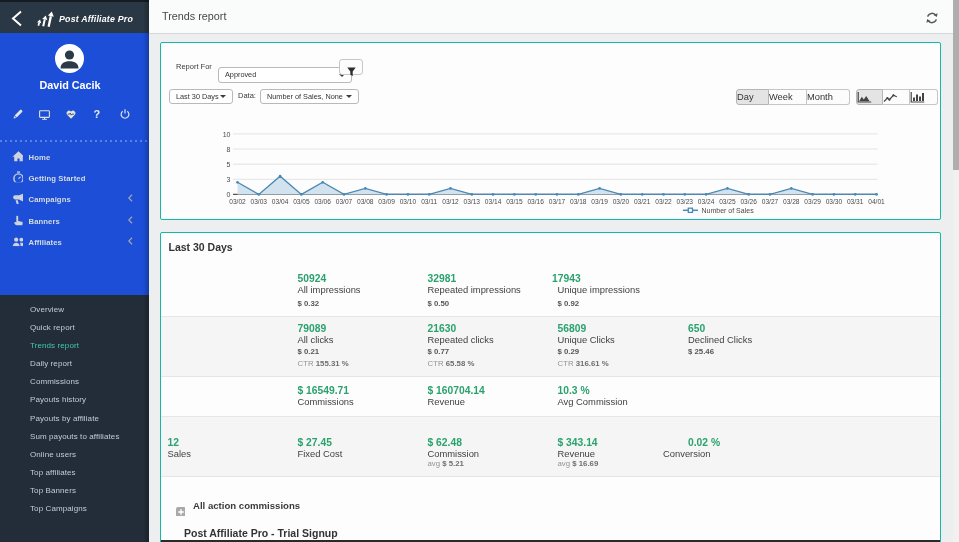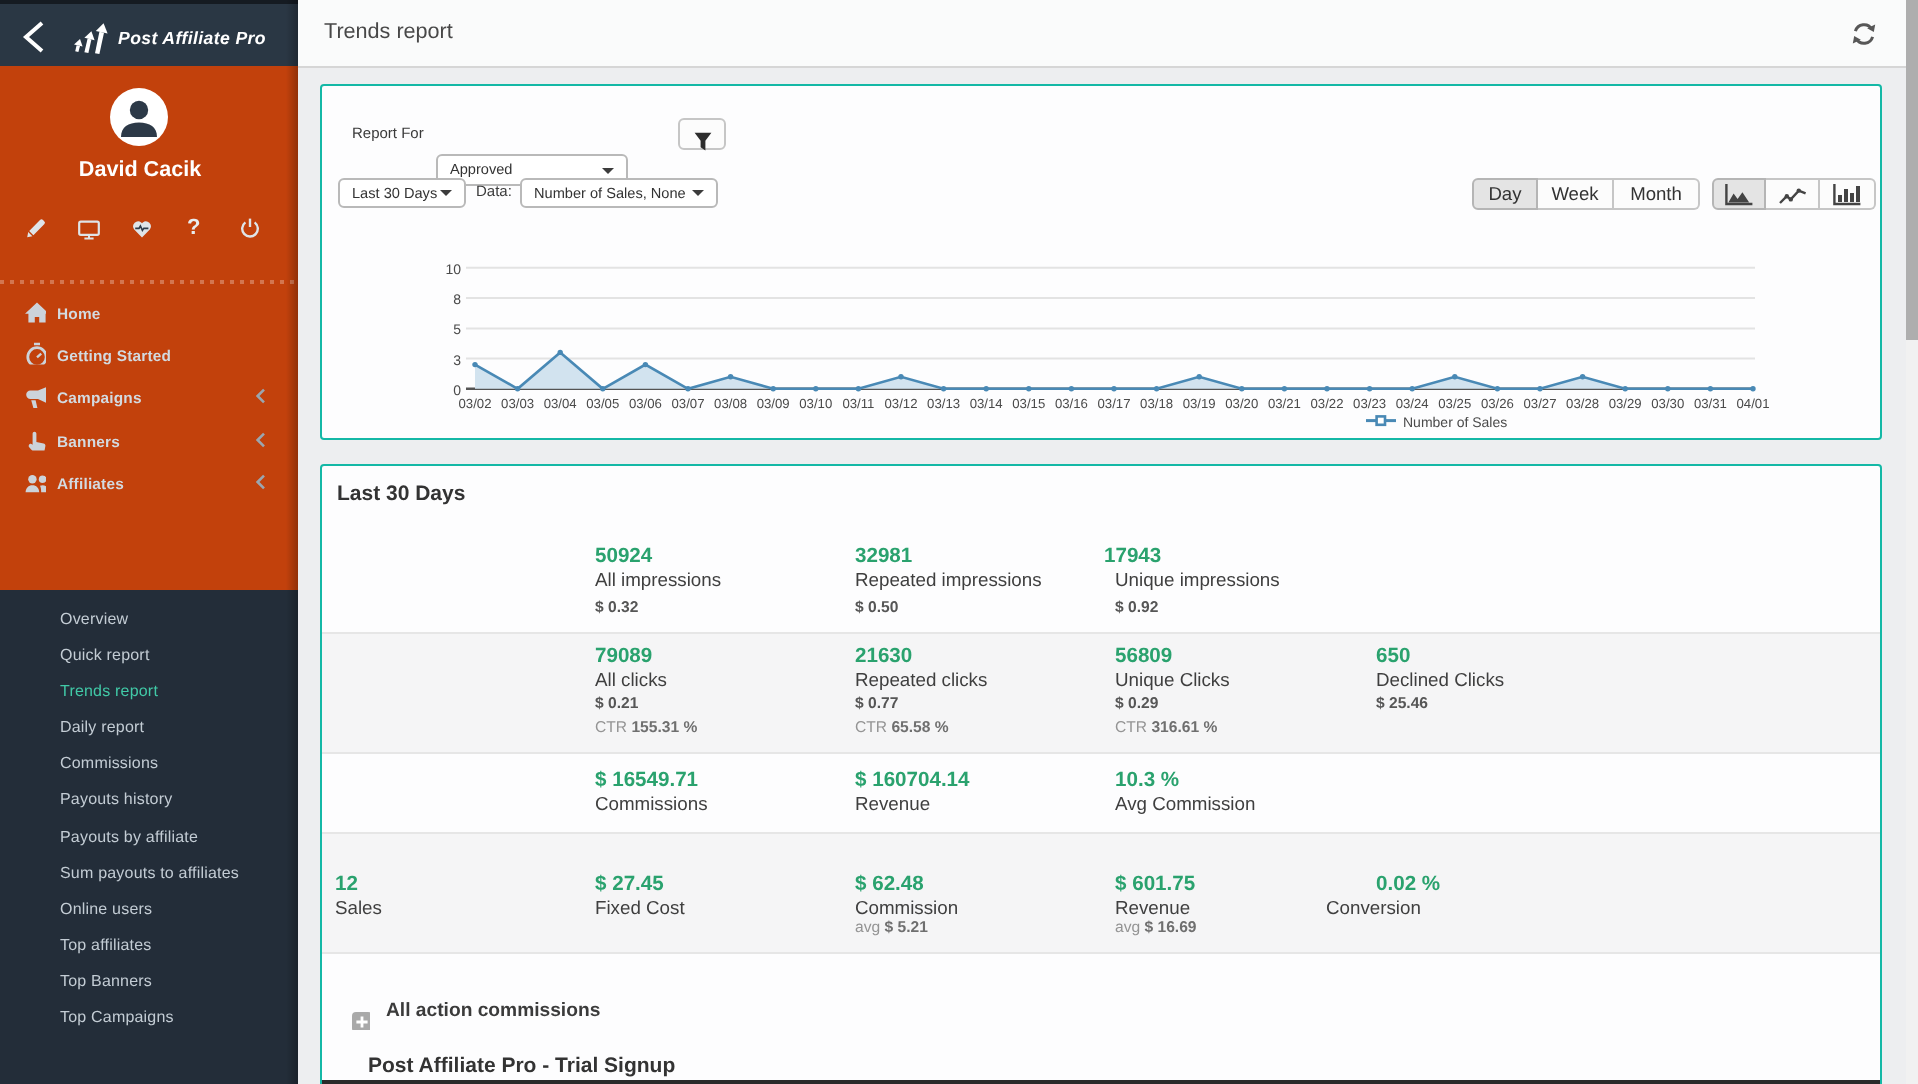--- a/index.html
+++ b/index.html
@@ -1,17 +1,17 @@
 <!DOCTYPE html>
 <html><head><meta charset="utf-8"><title>Trends report</title><style>
 *{margin:0;padding:0;box-sizing:border-box}
 html,body{width:959px;height:542px;overflow:hidden;font-family:"Liberation Sans",sans-serif;background:#edeef0}
 #app{position:relative;width:959px;height:542px}
 
-#sidebar{position:absolute;left:0;top:0;width:149px;height:542px;background:#c2410c}#sidebar:after{content:"";position:absolute;right:0;top:0;bottom:0;width:6px;background:linear-gradient(90deg,rgba(0,0,0,0),rgba(0,0,0,.25))}
+#sidebar{position:absolute;left:0;top:0;width:149px;height:542px;background:#1d4ed8}#sidebar:after{content:"";position:absolute;right:0;top:0;bottom:0;width:6px;background:linear-gradient(90deg,rgba(0,0,0,0),rgba(0,0,0,.25))}
 #sbhead{position:absolute;left:0;top:0;width:149px;height:33px;background:#2a3744;border-top:2px solid #151b22}
 #sbhead .back{position:absolute;left:9.5px;top:8px}
 #sbhead .logo{position:absolute;left:36px;top:7px}
 #sbhead .lg-txt{position:absolute;left:59px;top:11.5px;font-size:8.8px;font-weight:bold;font-style:italic;color:#fff;letter-spacing:.2px;white-space:nowrap}
 .avatar{position:absolute;left:55px;top:44px;width:29px;height:29px;border-radius:50%;background:#fff;overflow:hidden}
 .uname{position:absolute;left:0;top:79px;width:140px;text-align:center;color:#fff;font-size:10.8px;font-weight:bold;letter-spacing:0}
 .prow{position:absolute;left:0;top:109px;width:140px;height:14px}
 .prow svg,.prow span{position:absolute;top:0}
 .qm{color:#e8ecef;font-size:11px;font-weight:bold}
 #dots{position:absolute;left:0;top:140px;width:149px;height:2px;background:repeating-linear-gradient(90deg,rgba(255,255,255,.28) 0 2px,transparent 2px 5px)}
@@ -30,21 +30,21 @@
 
 #content{position:absolute;left:149px;top:35px;width:810px;height:507px;background:#edeef0;overflow:hidden}
 .card{position:absolute;left:11px;width:781px;background:#fdfdfe;border:1px solid #14b8a6;border-radius:2px}
 #card1{top:7px;height:178px}
 #card2{top:197px;height:320px}
 .lbl{position:absolute;font-size:7.5px;color:#3a3a3a;white-space:nowrap}
 .sel{position:absolute;height:15.5px;border:1px solid #b9b9b9;border-radius:3px;background:#fff;font-size:7.3px;color:#333;line-height:13.5px;padding-left:6px;white-space:nowrap}
 .sel .car{position:absolute;right:6px;top:5.5px;width:0;height:0;border-left:3px solid transparent;border-right:3px solid transparent;border-top:3.8px solid #3c3c3c}
 .btn{position:absolute;height:16px;border:1px solid #c6c6c6;background:#fcfcfc;border-radius:3px}
 .grp{position:absolute;height:16px;display:flex}
-.grp .g{height:16px;border:1px solid #c6c6c6;border-left:none;background:#fcfcfc;font-size:9.3px;color:#333;text-align:center;line-height:14.5px}
+.grp .g{height:16px;border:1px solid #c6c6c6;border-left:none;background:#fcfcfc;font-size:9.3px;color:#333;text-align:left;line-height:14.5px}
 .grp .g:first-child{border-left:1px solid #c6c6c6;border-radius:3px 0 0 3px}
 .grp .g:last-child{border-radius:0 3px 3px 0}
 .grp .g.on{background:#e4e4e4;border-color:#b5b5b5}
 
 .rowband{position:absolute;left:0;width:779px}
 .gray{background:#f5f5f6;border-top:1px solid #e6e6e6;border-bottom:1px solid #e6e6e6}
 .cv{position:absolute;font-size:10.3px;font-weight:bold;color:#2aa26e;white-space:nowrap;line-height:1.15}
 .cl{position:absolute;font-size:9.4px;color:#3f3f3f;white-space:nowrap;line-height:1.15}
 .cs{position:absolute;font-size:7.8px;font-weight:bold;color:#565656;white-space:nowrap;line-height:1.15}
 .cx{position:absolute;font-size:7.8px;color:#949494;white-space:nowrap;line-height:1.15}
@@ -173,21 +173,21 @@
       <span class="rfr"><svg width="12" height="12" viewBox="0 0 12 12" style="" xmlns="http://www.w3.org/2000/svg">
           <path fill="none" stroke="#575757" stroke-width="1.5" d="M1.7 4.6A4.5 4.5 0 019.9 3.6"></path>
           <path fill="#575757" d="M11.6 1.2L10.9 5l-3.3-1.9z"></path>
           <path fill="none" stroke="#575757" stroke-width="1.5" d="M10.3 7.4A4.5 4.5 0 012.1 8.4"></path>
           <path fill="#575757" d="M.4 10.8L1.1 7l3.3 1.9z"></path>
         </svg></span>
     </div>
     <div id="content">
       <div class="card" id="card1">
         <div class="lbl" style="left:15px;top:19px">Report For</div>
-        <div class="sel" style="left:57px;top:34px;width:96px">Approved<span class="car"></span></div>
+        <div class="sel" style="left:57px;top:24px;width:134px">Approved<span class="car"></span></div>
         <div class="btn" style="left:178px;top:16px;width:24px;text-align:center;padding-top:2.5px"><svg width="9" height="10" viewBox="0 0 9 10" style="" xmlns="http://www.w3.org/2000/svg">
             <path fill="#2d2d2d" d="M.3.4h8.4L5.7 4.4v4.8L3.3 7.6V4.4z"></path>
           </svg></div>
         <div class="sel" style="left:8px;top:45.5px;width:64px">Last 30 Days<span class="car"></span></div>
         <div class="lbl" style="left:77px;top:48px">Data:</div>
         <div class="sel" style="left:99px;top:45.5px;width:99px">Number of Sales, None<span class="car"></span></div>
         <div class="grp" style="left:575px;top:46px">
           <div class="g on" style="width:33px">Day</div>
           <div class="g" style="width:38px">Week</div>
           <div class="g" style="width:43px">Month</div>
@@ -322,21 +322,21 @@
         <div class="cl" style="left:266.5px;top:164.1px">Revenue</div>
         <div class="cv" style="left:396.5px;top:151.7px">10.3 %</div>
         <div class="cl" style="left:396.5px;top:164.1px">Avg Commission</div>
         <div class="cv" style="left:6.5px;top:204.2px">12</div>
         <div class="cl" style="left:6.5px;top:216px">Sales</div>
         <div class="cv" style="left:136.5px;top:204.2px">$ 27.45</div>
         <div class="cl" style="left:136.5px;top:216px">Fixed Cost</div>
         <div class="cv" style="left:266.5px;top:204.2px">$ 62.48</div>
         <div class="cl" style="left:266.5px;top:216px">Commission</div>
         <div class="cx" style="left:266.5px;top:226.7px">avg <b>$ 5.21</b></div>
-        <div class="cv" style="left:396.5px;top:204.2px">$ 601.75</div>
+        <div class="cv" style="left:396.5px;top:204.2px">$ 343.14</div>
         <div class="cl" style="left:396.5px;top:216px">Revenue</div>
         <div class="cx" style="left:396.5px;top:226.7px">avg <b>$ 16.69</b></div>
         <div class="cv" style="left:527px;top:204.2px">0.02 %</div>
         <div class="cl" style="left:502px;top:216px">Conversion</div>
         <div style="position:absolute;left:14.5px;top:269px"><svg width="9.5" height="9.5" viewBox="0 0 9.5 9.5" style="" xmlns="http://www.w3.org/2000/svg">
             <rect x="0" y="0" width="10" height="10" rx="2" fill="#a9a9a9"></rect>
             <path stroke="#fff" stroke-width="1.4" d="M5 2.2v5.6M2.2 5h5.6"></path>
           </svg></div>
         <div id="aac">All action commissions</div>
         <div id="pap">Post Affiliate Pro - Trial Signup</div>

